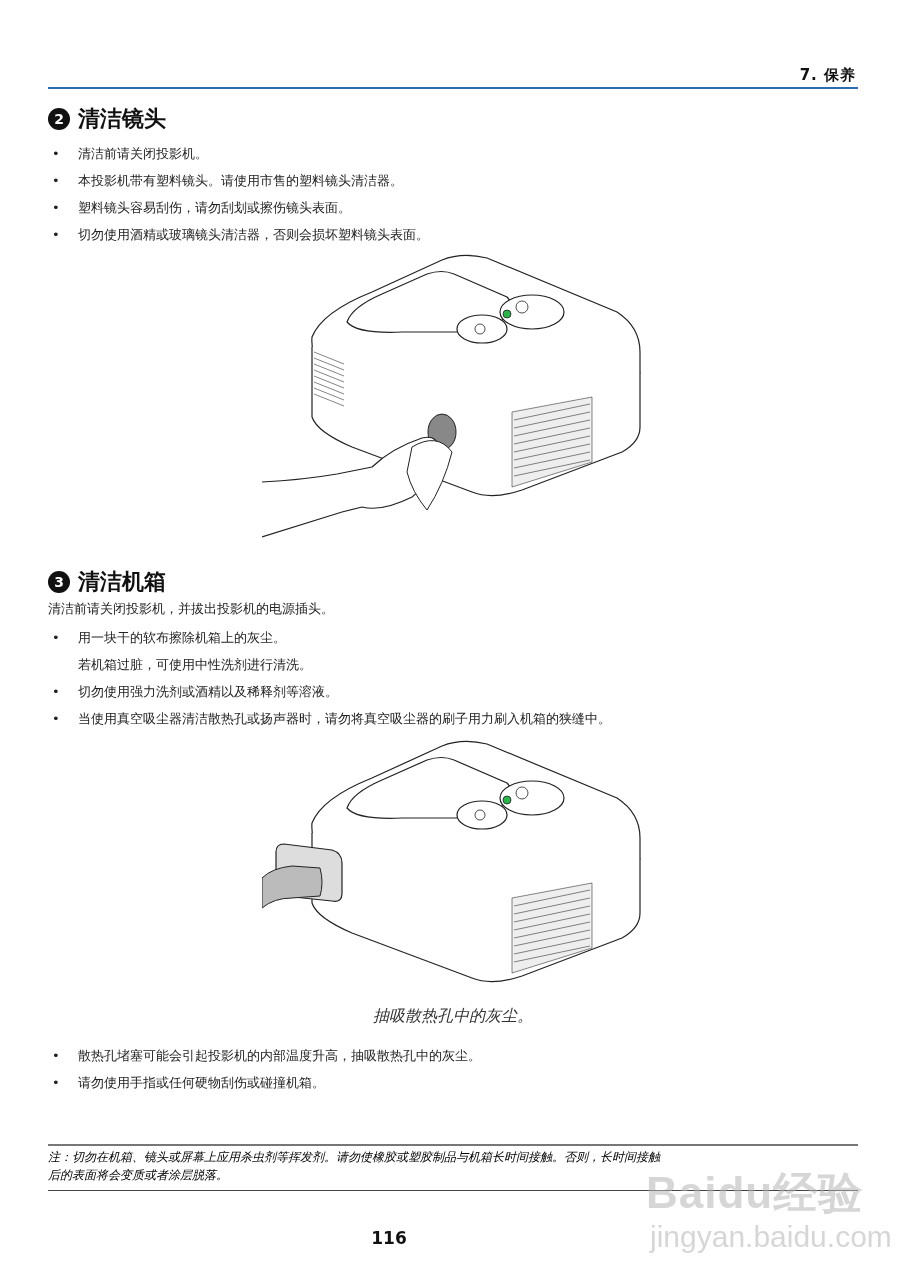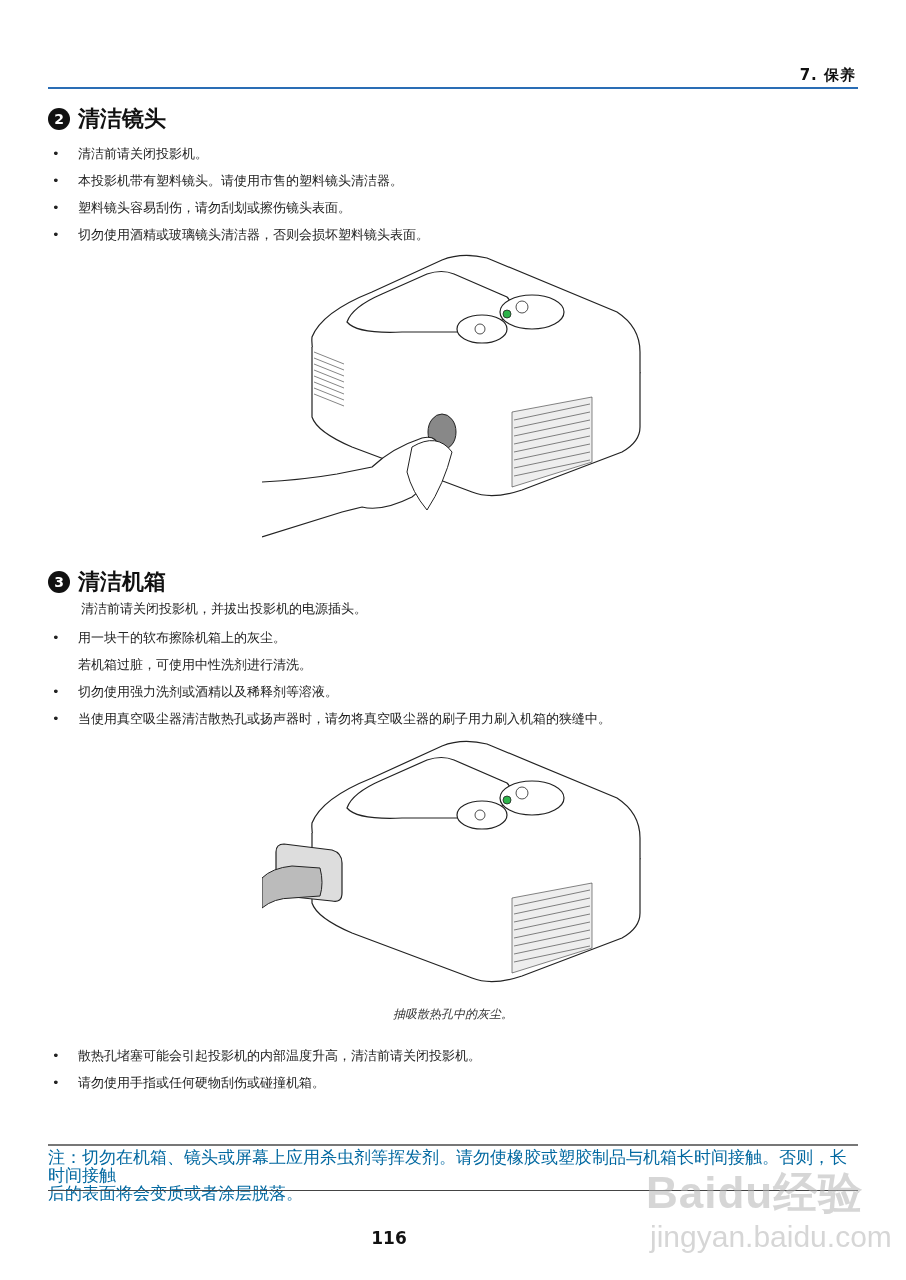--- a/index.html
+++ b/index.html
@@ -26,30 +26,30 @@
     width: 22px; height: 22px; border-radius: 50%;
     background: #111; color: #fff; font-size: 14px; font-weight: bold;
   }
   ul.bullets { position: absolute; left: 48px; margin: 0; padding: 0; list-style: none; }
   ul.bullets li {
     position: relative; padding-left: 30px; font-size: 13px; line-height: 27px; color: #222;
   }
   ul.bullets li.dot::before {
     content: "•"; position: absolute; left: 4px; top: 0; font-size: 13px;
   }
-  .para { position: absolute; left: 48px; font-size: 13px; color: #222; line-height: 22px; margin-left: 33px; }
+  .para { position: absolute; left: 48px; font-size: 13px; color: #222; line-height: 22px; }
   .figure { position: absolute; }
   .caption {
     position: absolute; left: 0; width: 906px; text-align: center;
-    font-size: 12px; font-style: italic; color: #333;
+    font-size: 16px; font-style: italic; color: #333;
   }
   .note-rule { position: absolute; left: 48px; width: 810px; height: 2px; background: #777; }
   .note {
-    position: absolute; left: 48px; width: 812px; font-size: 17px; 
-    color: #0369a1; line-height: 18px;
+    position: absolute; left: 48px; width: 812px; font-size: 12px; font-style: italic;
+    color: #000000; line-height: 18px;
   }
   .page-num {
     position: absolute; left: 0; width: 778px; text-align: center; top: 1228px;
     font-size: 17px; font-weight: bold; color: #111;
   }
   .watermark {
     position: absolute; left: 640px; top: 1150px; width: 230px; height: 120px;
     color: rgba(180,180,180,0.55); font-family: "Liberation Sans", sans-serif;
   }
   .watermark .wm-main { font-size: 44px; font-weight: bold; letter-spacing: 1px; position: absolute; top: 14px; left: 6px; }
@@ -152,21 +152,21 @@
       <line x1="252" y1="224" x2="328" y2="208"></line>
   </g>
 
   <path d="M22 106 L70 112 Q80 115 80 125 L80 155 Q80 165 70 163 L22 158 Q14 156 14 148 L14 114 Q14 106 22 106 Z" fill="#ddd" stroke="#222" stroke-width="1.2"></path>
   <path d="M0 140 Q10 130 30 128 L58 130 Q62 145 58 158 L30 160 Q12 160 0 170 Z" fill="#bbb" stroke="#222" stroke-width="1"></path>
 </svg>
 
 <div class="caption" style="top:1006px;">抽吸散热孔中的灰尘。</div>
 
 <ul class="bullets" style="top:1042px;">
-  <li class="dot">散热孔堵塞可能会引起投影机的内部温度升高，清洁前请关闭投影机。</li>
+  <li class="dot">散热孔堵塞可能会引起投影机的内部温度升高，抽吸散热孔中的灰尘。</li>
   <li class="dot">请勿使用手指或任何硬物刮伤或碰撞机箱。</li>
 </ul>
 
 <div class="note-rule" style="top:1144px;"></div>
 <div class="note" style="top:1148px;">
   <div>注：切勿在机箱、镜头或屏幕上应用杀虫剂等挥发剂。请勿使橡胶或塑胶制品与机箱长时间接触。否则，长时间接触</div>
   <div>后的表面将会变质或者涂层脱落。</div>
 </div>
 <div class="note-rule" style="top:1190px; background:#444; height:1px;"></div>
 

